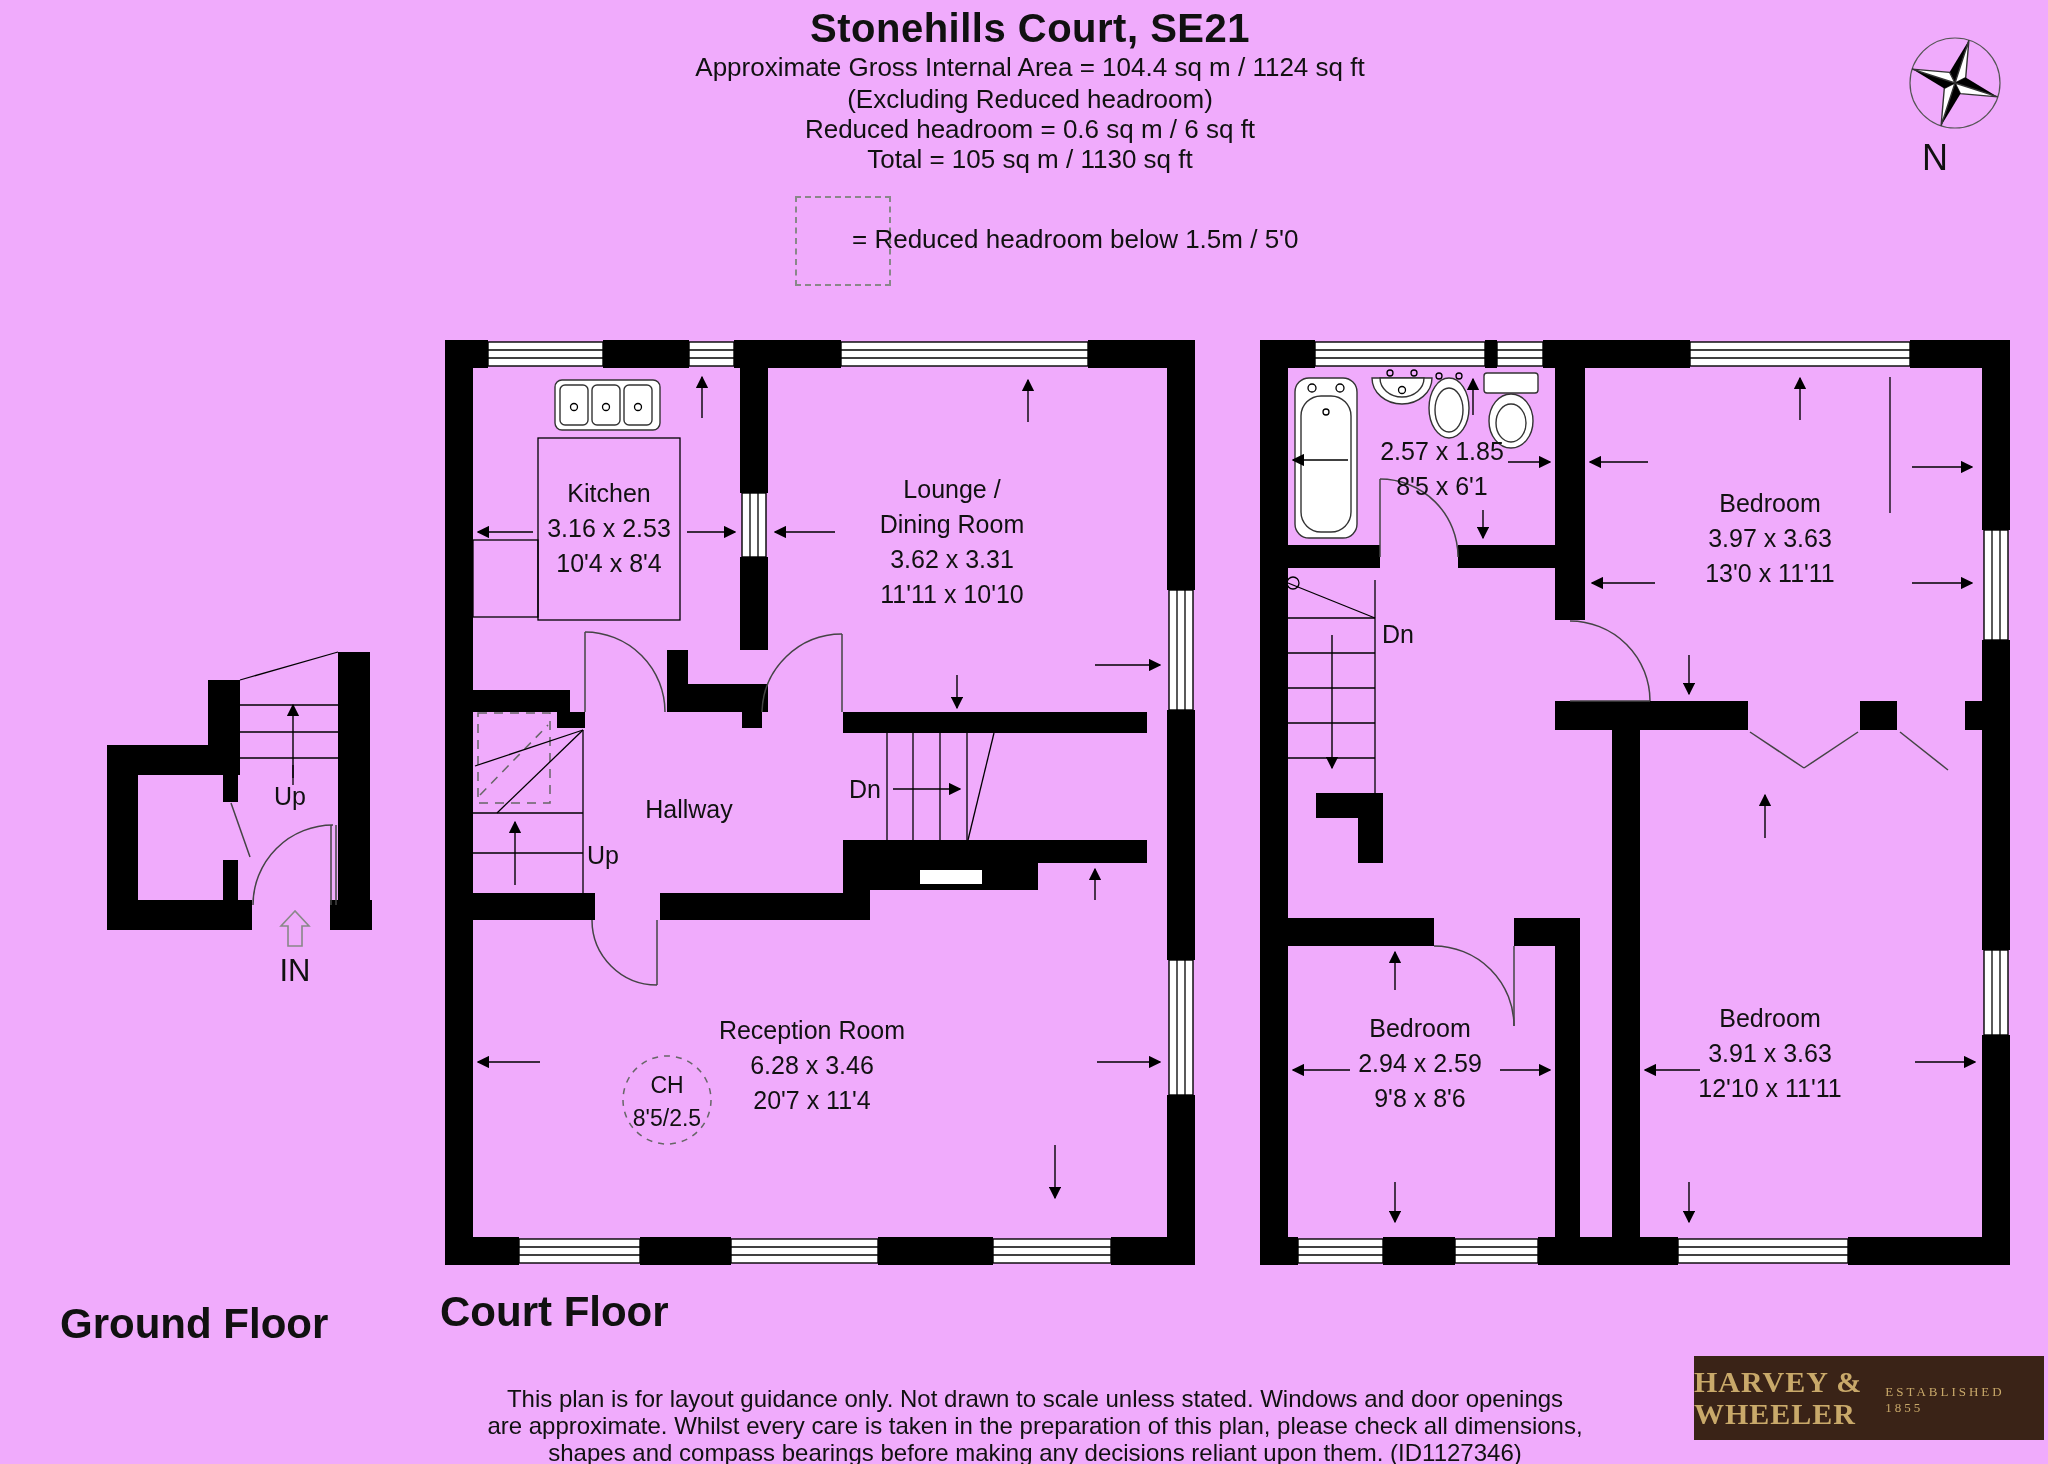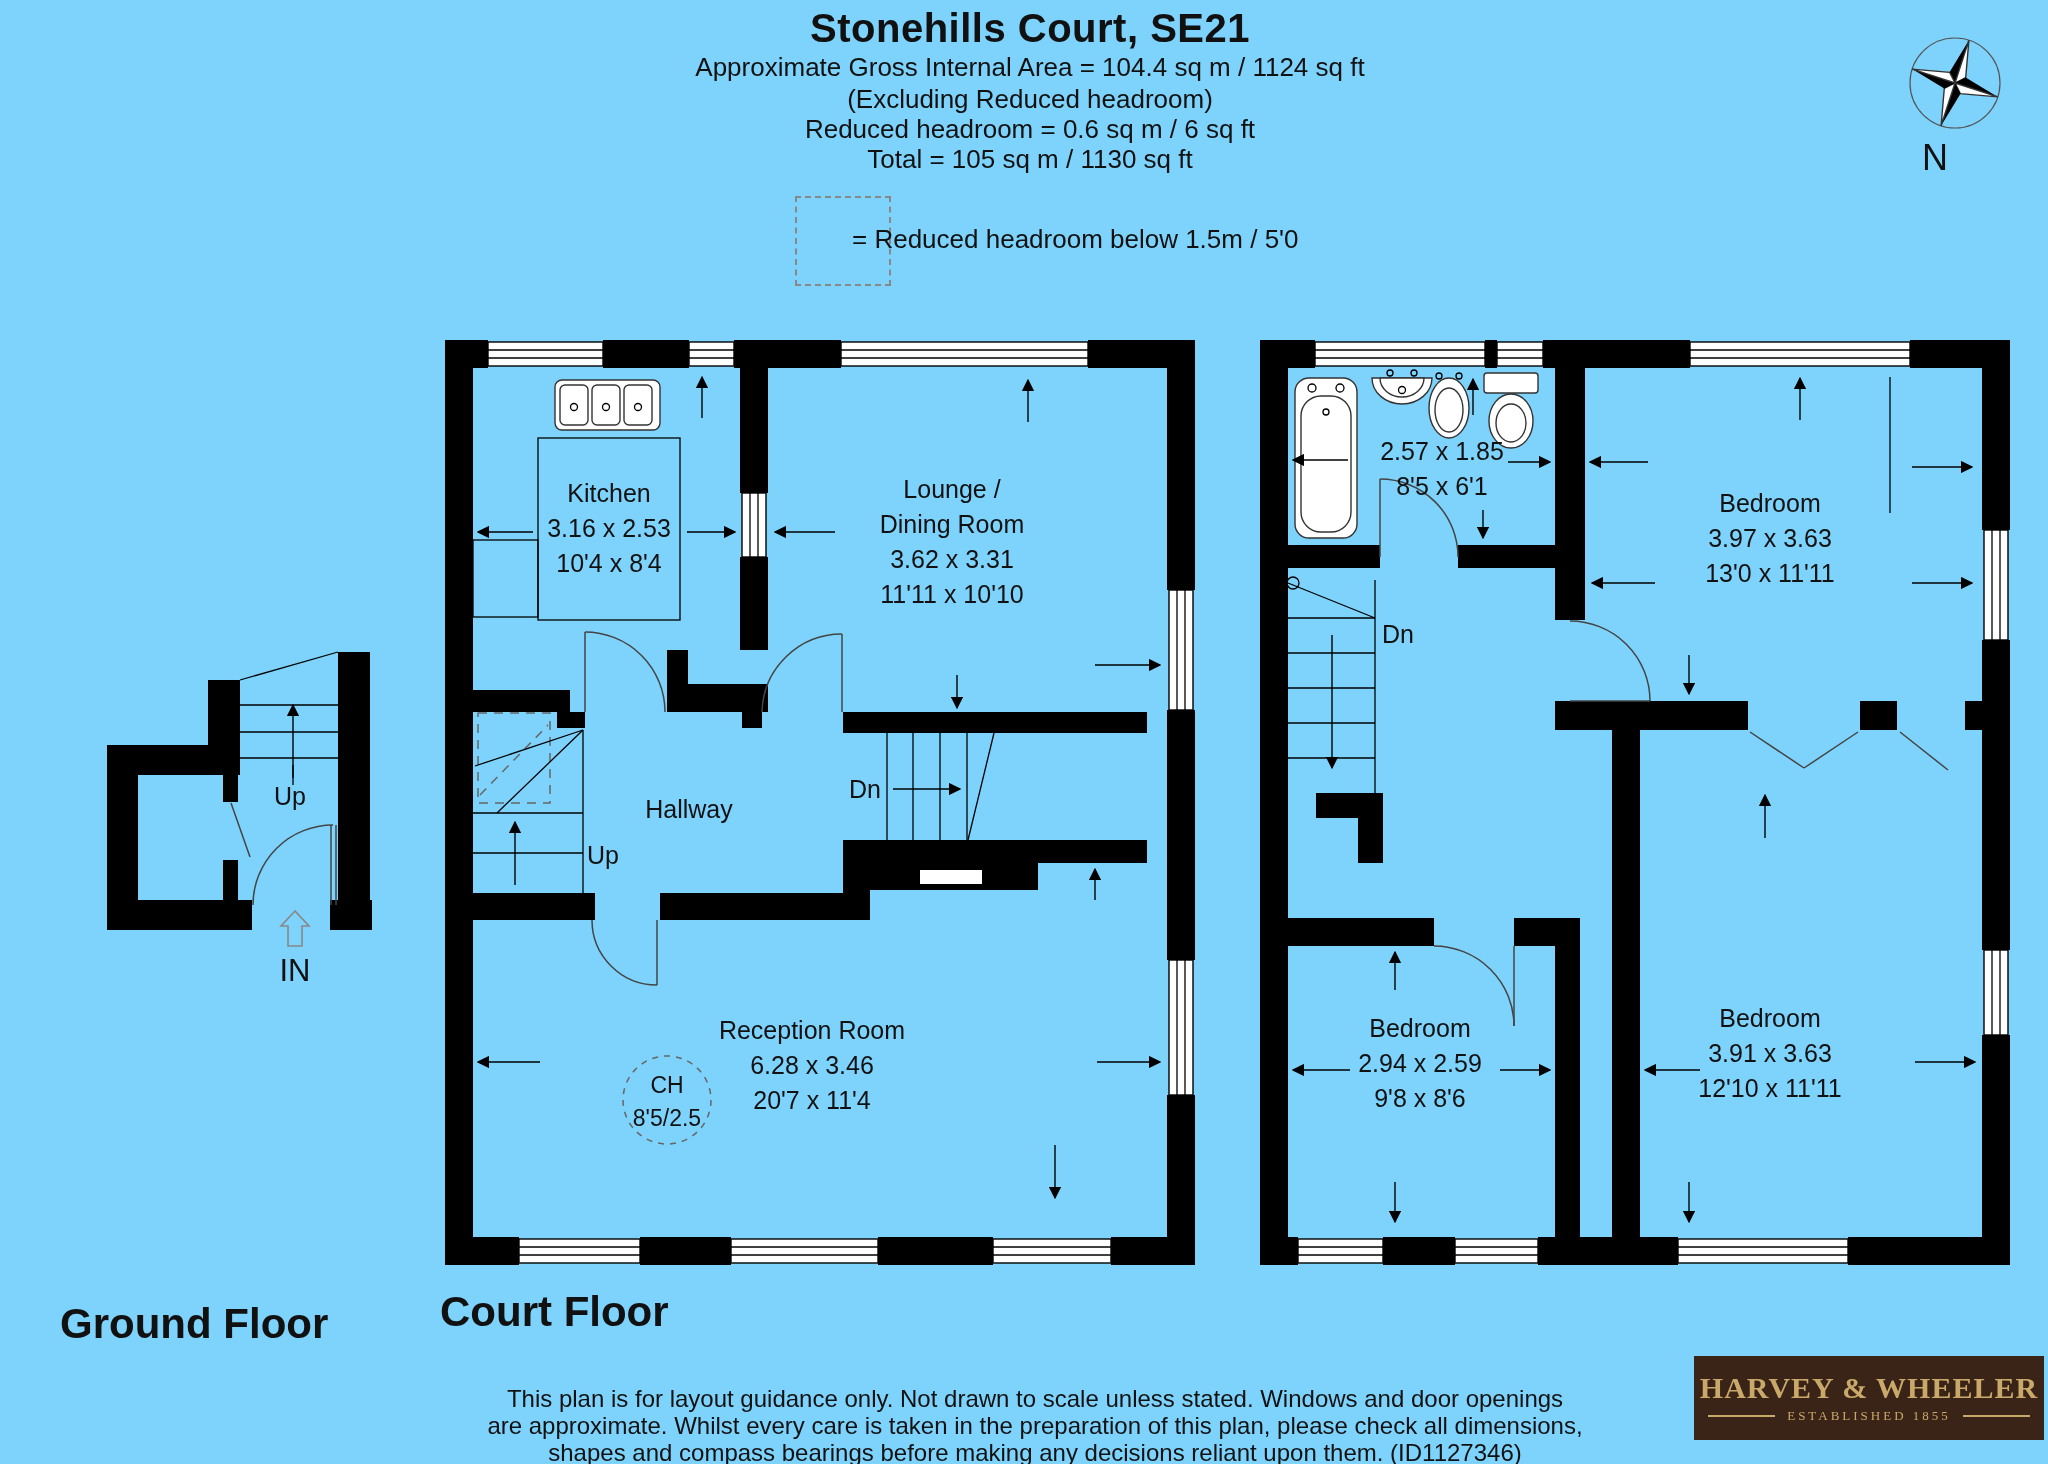--- a/index.html
+++ b/index.html
@@ -1,26 +1,26 @@
 <!DOCTYPE html>
 <html><head>
 <meta charset="utf-8">
 <style>
   html,body{margin:0;padding:0;background:#fff;font-family:"Liberation Sans",sans-serif;}
-  .stage{position:relative;width:2048px;height:1464px;background:#7dd3fc;overflow:hidden;color:#111;}
+  .stage{position:relative;width:2048px;height:1464px;background:#f0abfc;overflow:hidden;color:#111;}
   .abs{position:absolute;}
   .hdr{left:0;width:2060px;text-align:center;position:absolute;}
   .title{top:6px;font-size:40px;font-weight:bold;letter-spacing:.5px;}
   .sub{font-size:26px;}
   .s1{top:52px}.s2{top:84px}.s3{top:114px}.s4{top:144px}
   .legend-box{left:795px;top:196px;width:92px;height:86px;border:2px dashed #888;position:absolute;}
   .legend-text{left:852px;top:224px;font-size:26px;position:absolute;}
   .floor-label{font-size:42px;font-weight:bold;position:absolute;white-space:nowrap;}
   .disc{left:0;width:2070px;text-align:center;font-size:24px;position:absolute;}
-  .logo{left:1694px;top:1356px;width:350px;height:84px;position:absolute;display:flex;flex-direction:column;align-items:center;justify-content:center;}
+  .logo{left:1694px;top:1356px;width:350px;height:84px;position:absolute;display:flex;flex-direction:row;align-items:center;justify-content:center;}
   .logo-name{font-family:"Liberation Serif",serif;font-size:30px;font-weight:bold;letter-spacing:1px;line-height:32px;}
   .logo-tag{display:flex;align-items:center;gap:12px;width:92%;margin-top:4px;}
   .logo-tag .rule{flex:1;height:2px;}
   .logo-tag .tg{font-size:13px;letter-spacing:3px;font-family:"Liberation Serif",serif;}
   svg{position:absolute;overflow:visible;}
   svg text{font-family:"Liberation Sans",sans-serif;font-size:25px;fill:#111;text-anchor:middle;}
   .w{fill:#000;stroke:none;}
   .wf{fill:#fff;stroke:none;}
   .t{stroke:#000;stroke-width:1.3;fill:none;}
   .tg2{stroke:#555;stroke-width:1.2;fill:none;}

